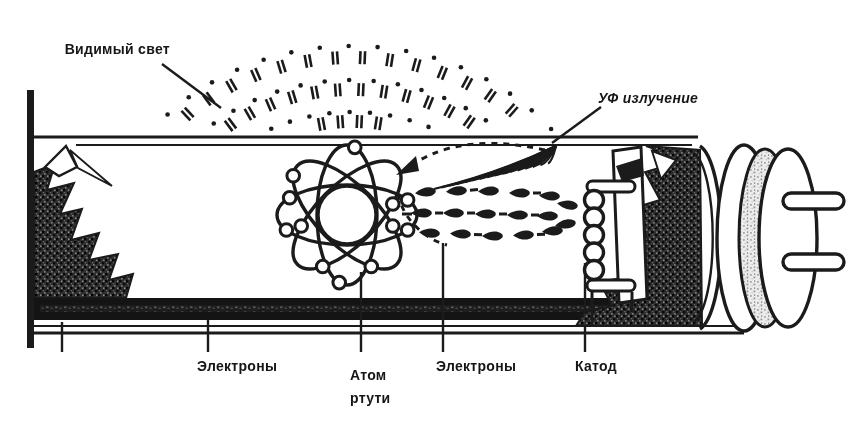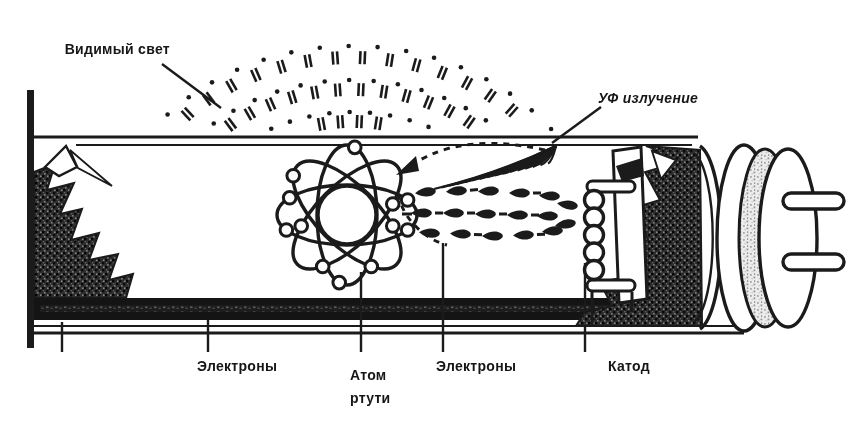--- a/index.html
+++ b/index.html
@@ -281,14 +281,14 @@
         <rect x="783" y="254" width="61" height="16" rx="8" fill="#fff" stroke="#1b1b1b" stroke-width="3.4"></rect>
       </g>
     </g>
   </svg>
 
   <div class="lbl" style="left:56px;top:38px;width:114px;text-align:right;">Видимый свет</div>
   <div class="lbl nowrap" style="left:598px;top:87px;font-style:italic;">УФ излучение</div>
   <div class="lbl nowrap" style="left:197px;top:355px;">Электроны</div>
   <div class="lbl" style="left:350px;top:364px;width:60px;">Атом ртути</div>
   <div class="lbl nowrap" style="left:436px;top:355px;">Электроны</div>
-  <div class="lbl nowrap" style="left:608px;top:355px;">Катод</div>
+  <div class="lbl nowrap" style="left:575px;top:355px;">Катод</div>
 </div>
 
 </body></html>

